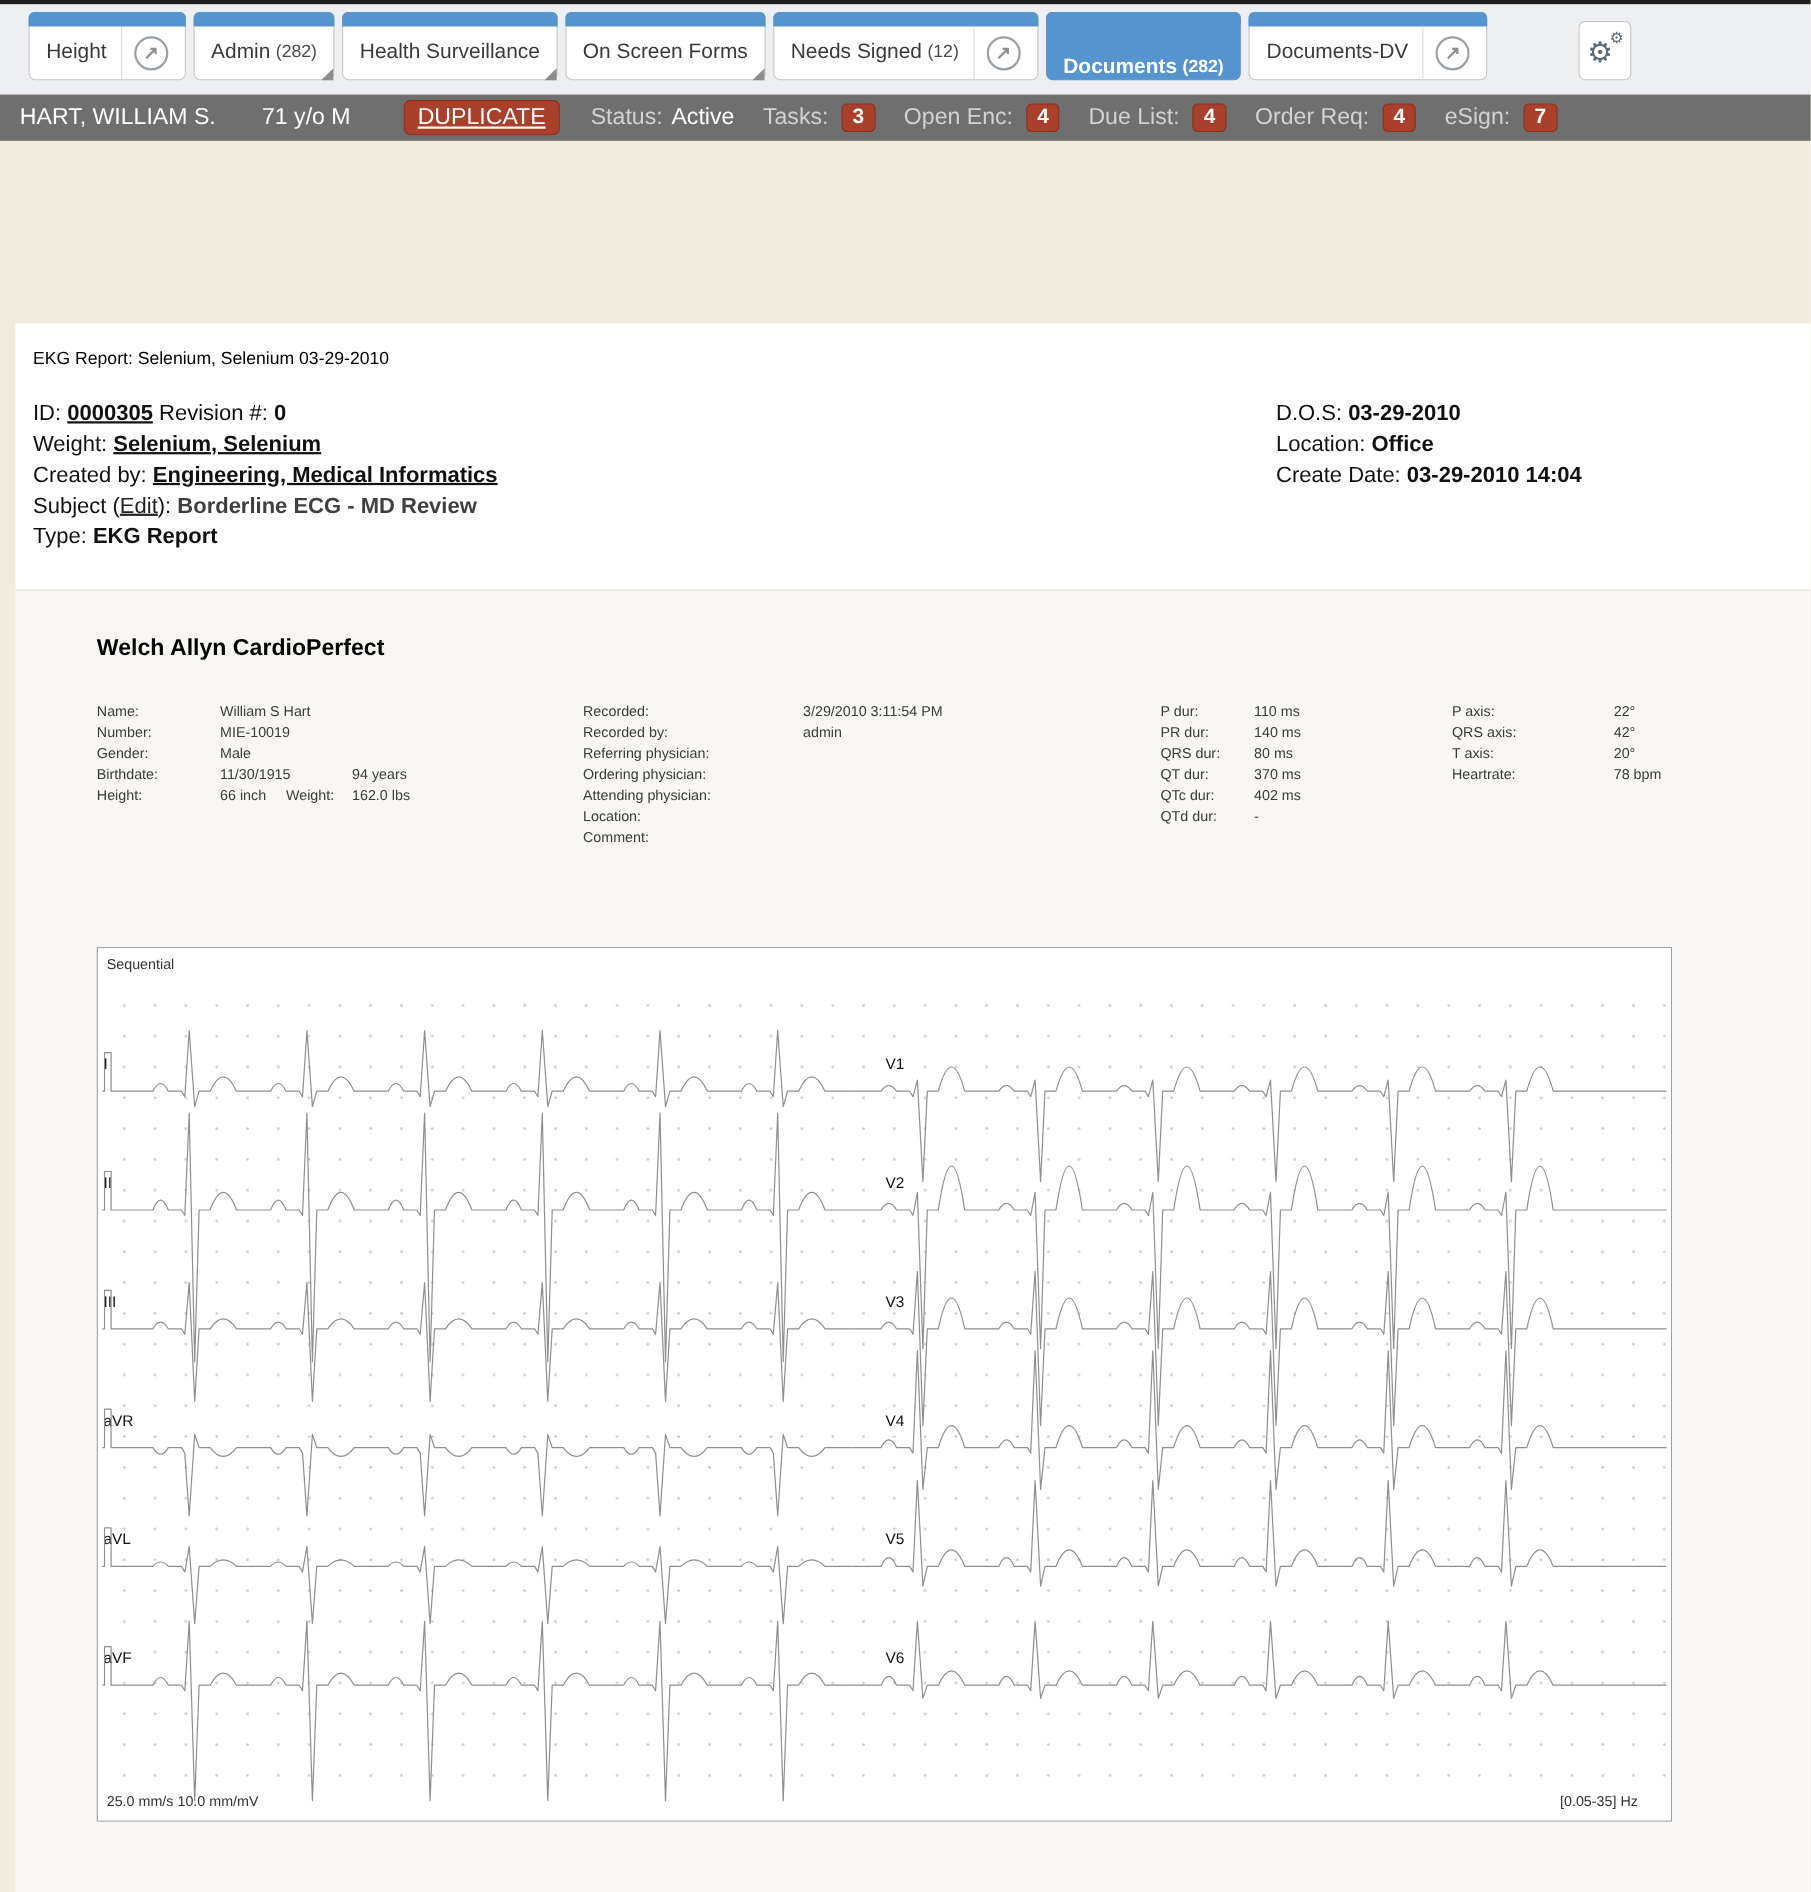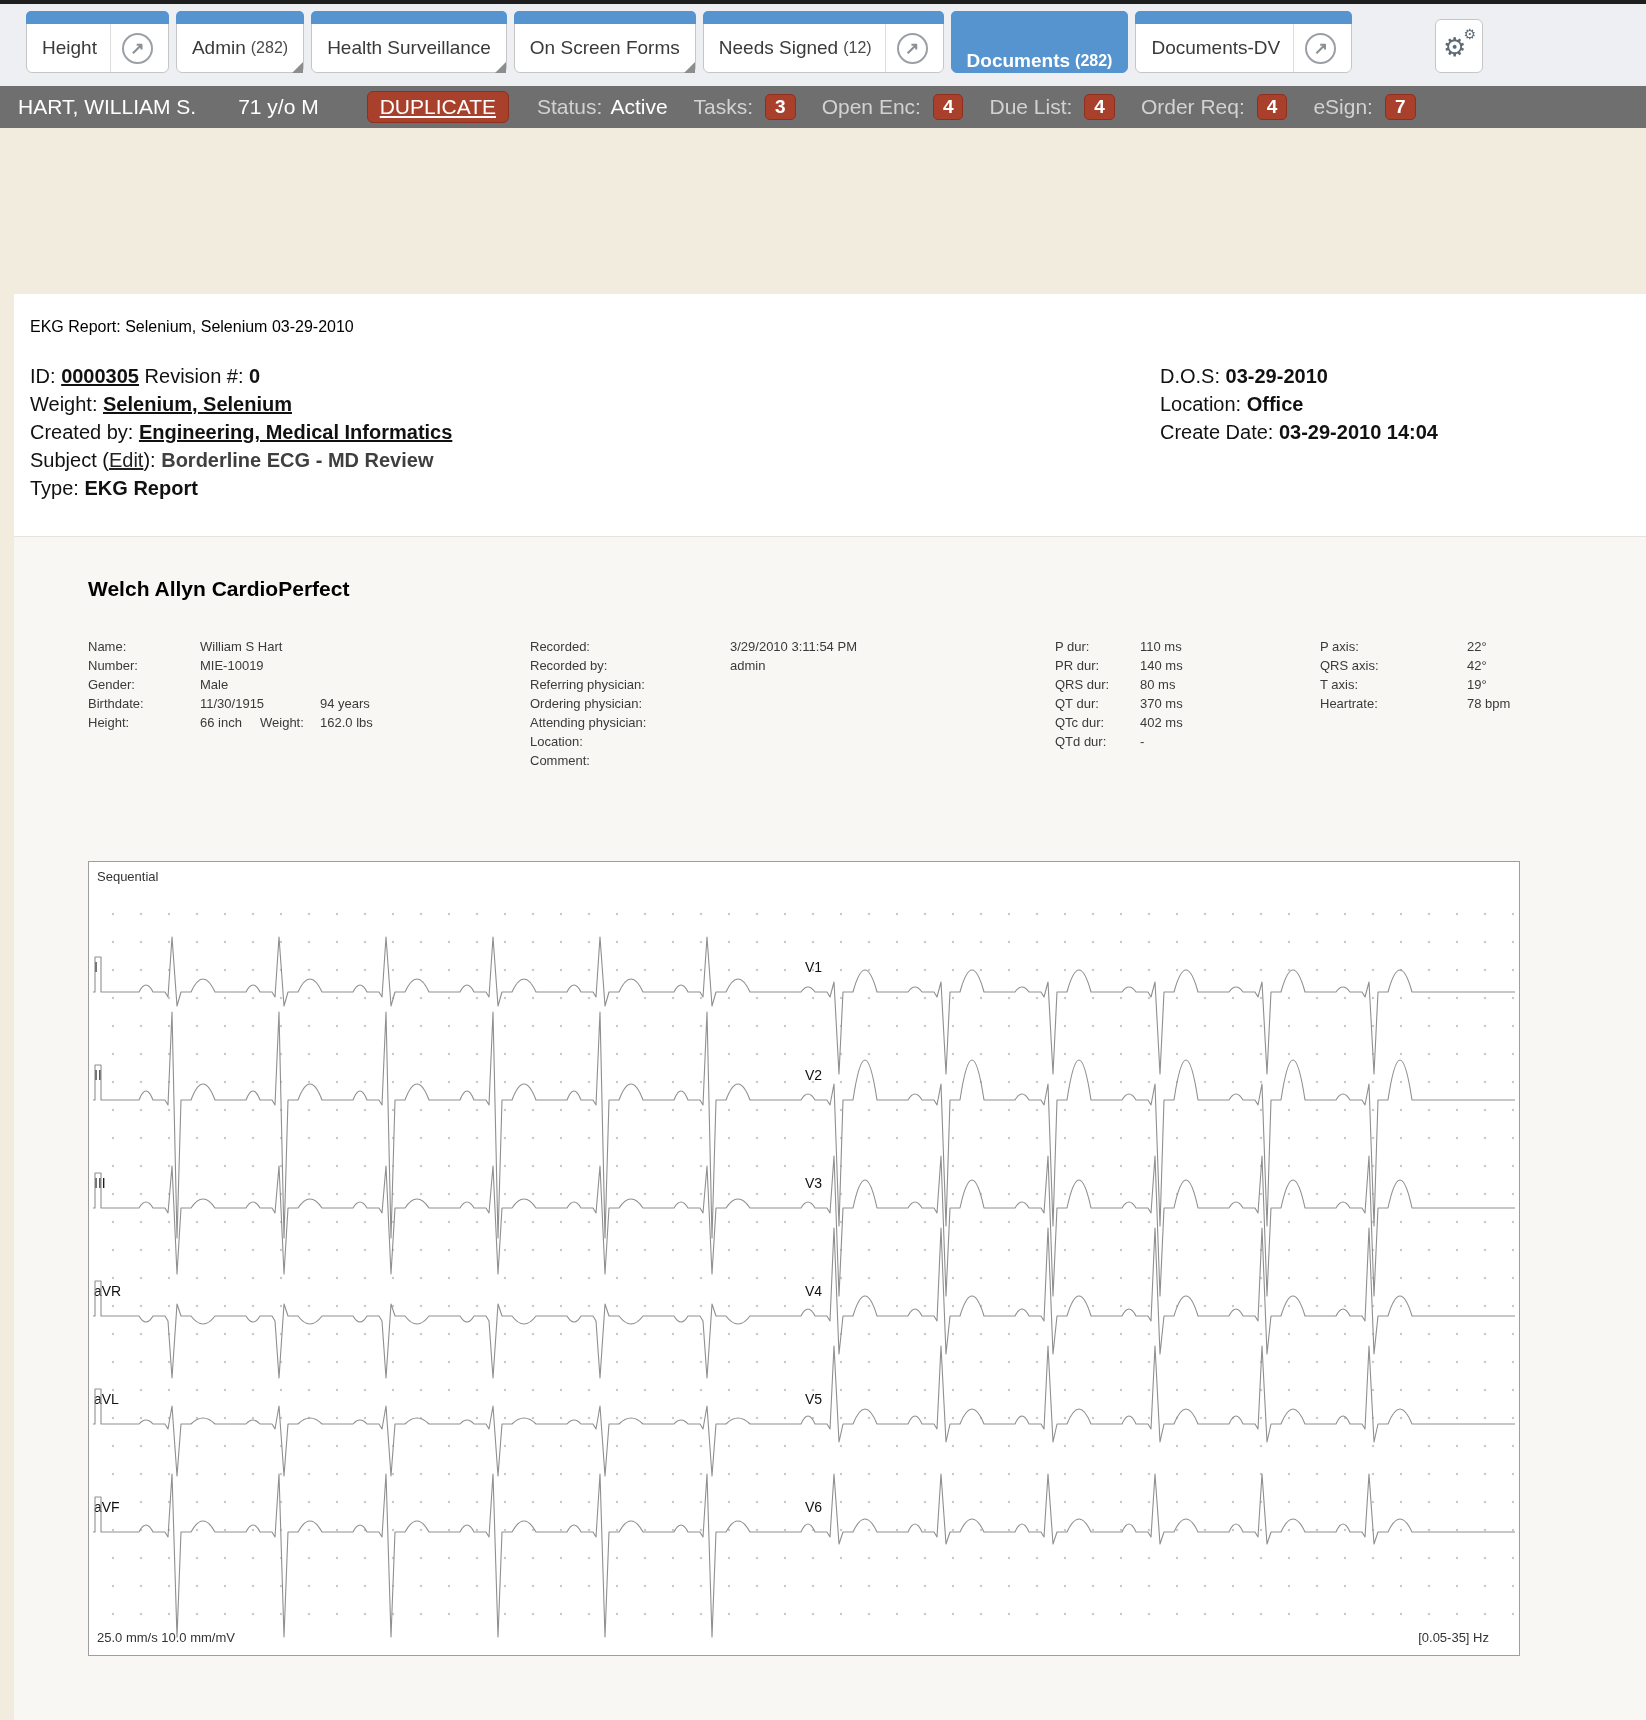--- a/index.html
+++ b/index.html
@@ -288,21 +288,21 @@
       <div class="row">
         <span style="left: 0px;">P axis:</span>
         <span style="left: 147px;">22°</span>
       </div>
       <div class="row">
         <span style="left: 0px;">QRS axis:</span>
         <span style="left: 147px;">42°</span>
       </div>
       <div class="row">
         <span style="left: 0px;">T axis:</span>
-        <span style="left: 147px;">19°</span>
+        <span style="left: 147px;">20°</span>
       </div>
       <div class="row">
         <span style="left: 0px;">Heartrate:</span>
         <span style="left: 147px;">78 bpm</span>
       </div>
     </div>
   <div class="chartbox">
     <svg id="ekg-svg" width="1430" height="793" viewBox="0 0 1430 793">
         <defs>
           <pattern id="dotgrid" width="28" height="28" patternUnits="userSpaceOnUse">

